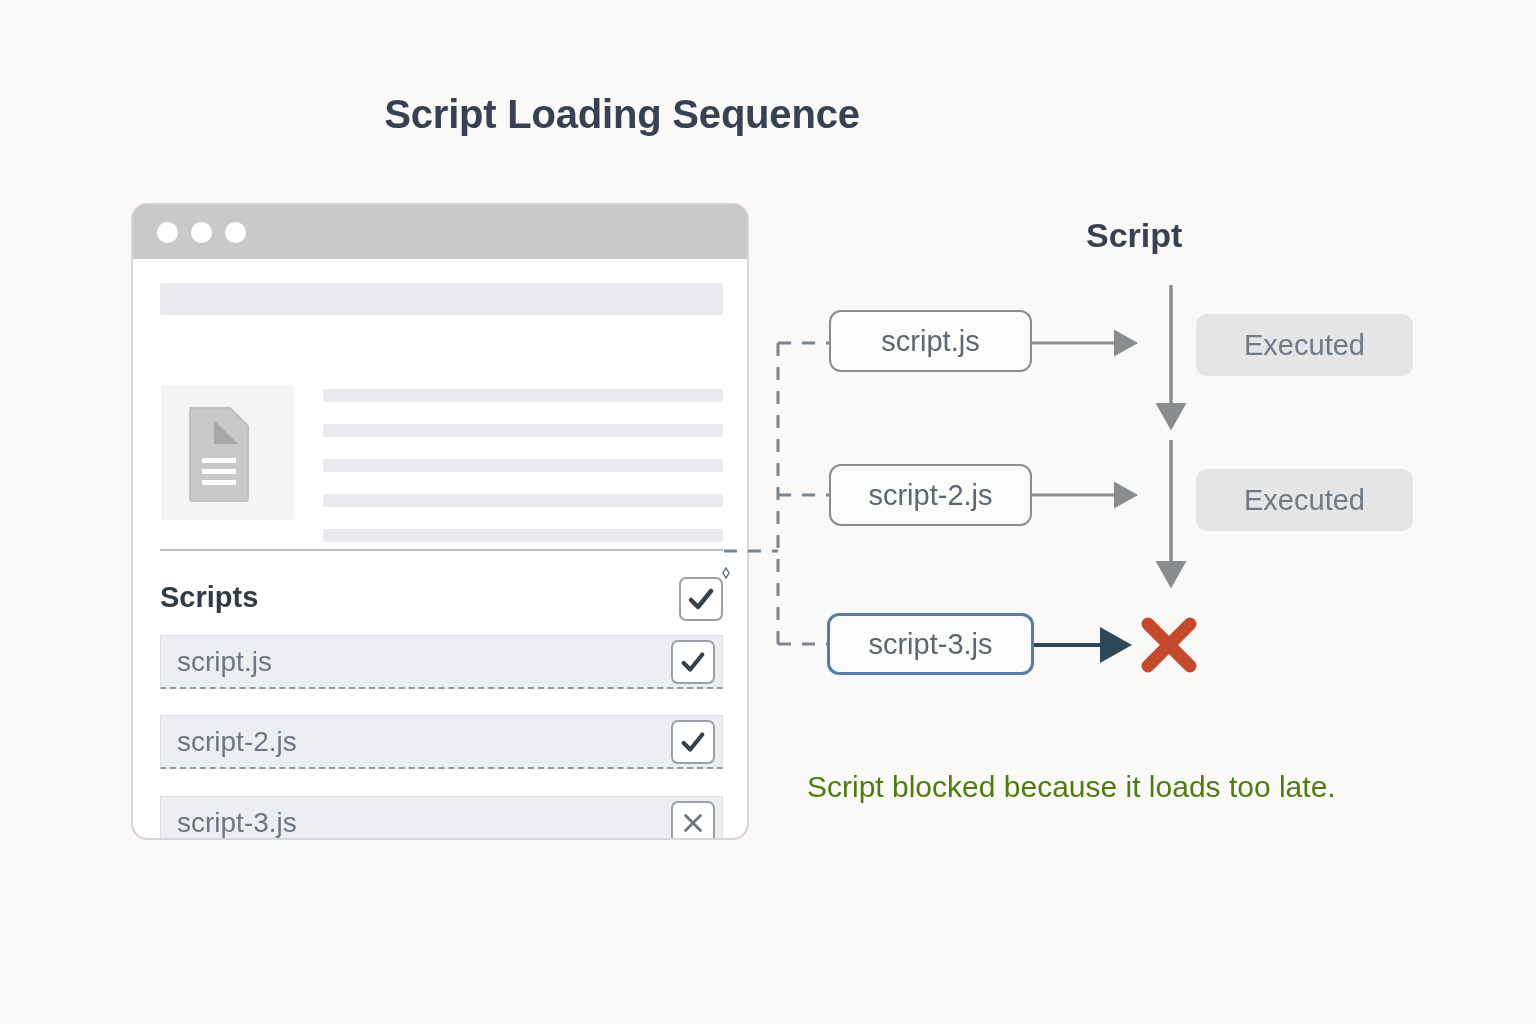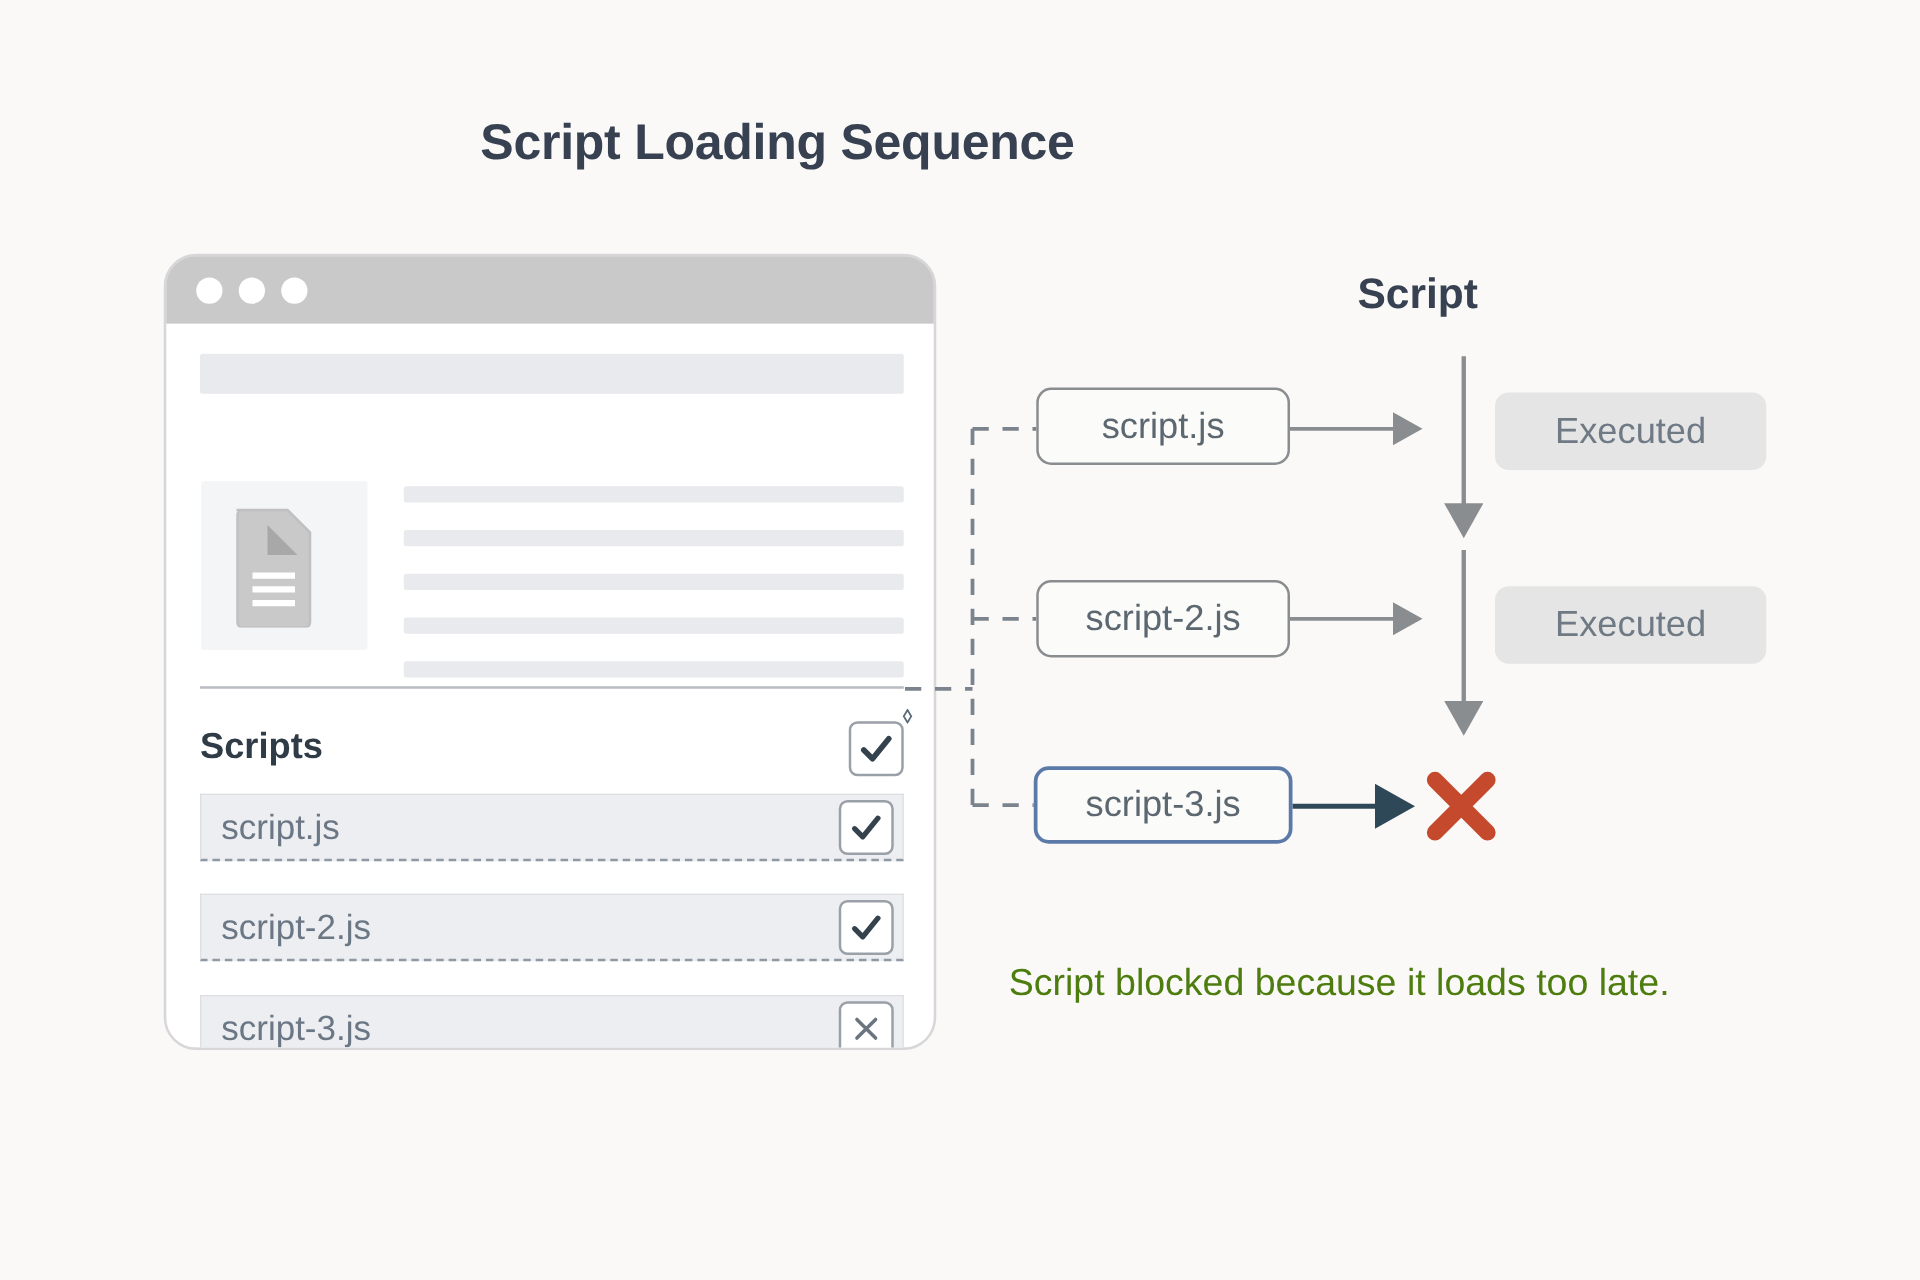--- a/index.html
+++ b/index.html
@@ -32,23 +32,23 @@
     letter-spacing: -0.2px;
   }
 
   
   .browser {
     position: absolute;
     left: 131px;
     top: 203px;
     width: 618px;
     height: 637px;
-    background: #e5e5e5;
+    background: #d946ef;
     border: 2px solid #d7d7d9;
-    border-radius: 26px;
+    border-radius: 16px;
     box-sizing: border-box;
     overflow: hidden;
   }
   .browser-titlebar {
     position: absolute;
     left: 0;
     top: 0;
     width: 100%;
     height: 54px;
     background: #c9c9c9;

